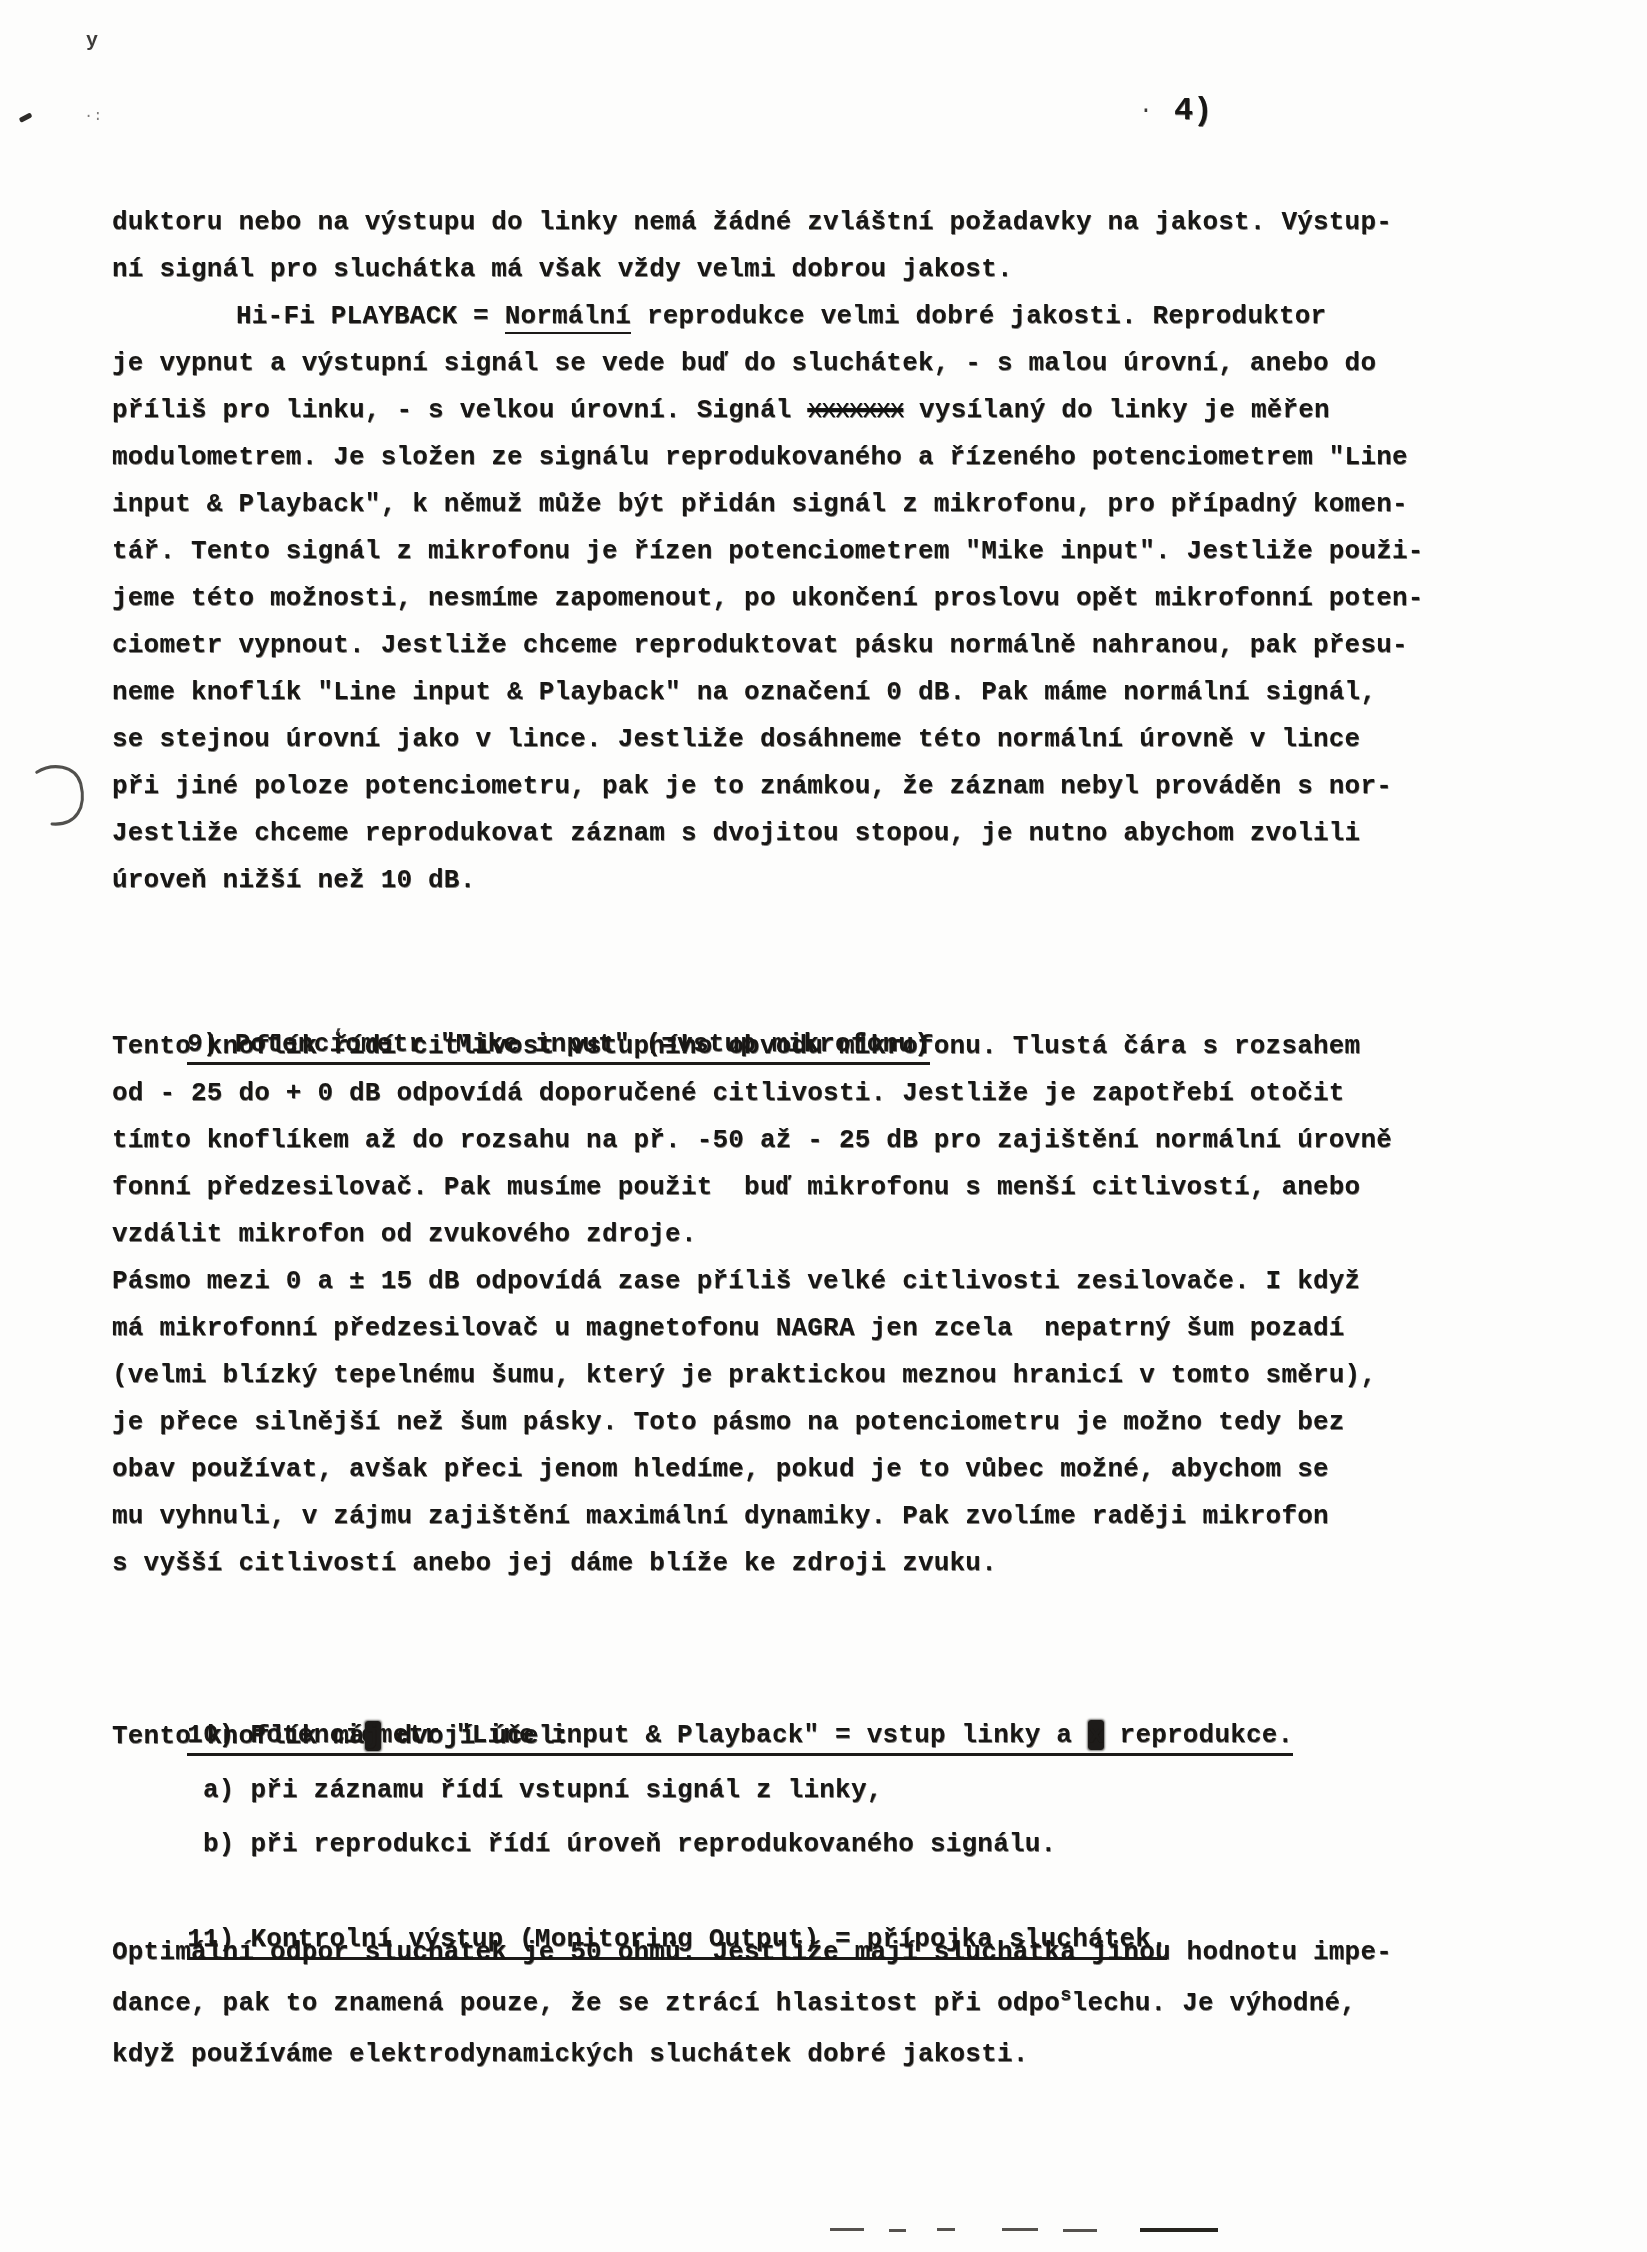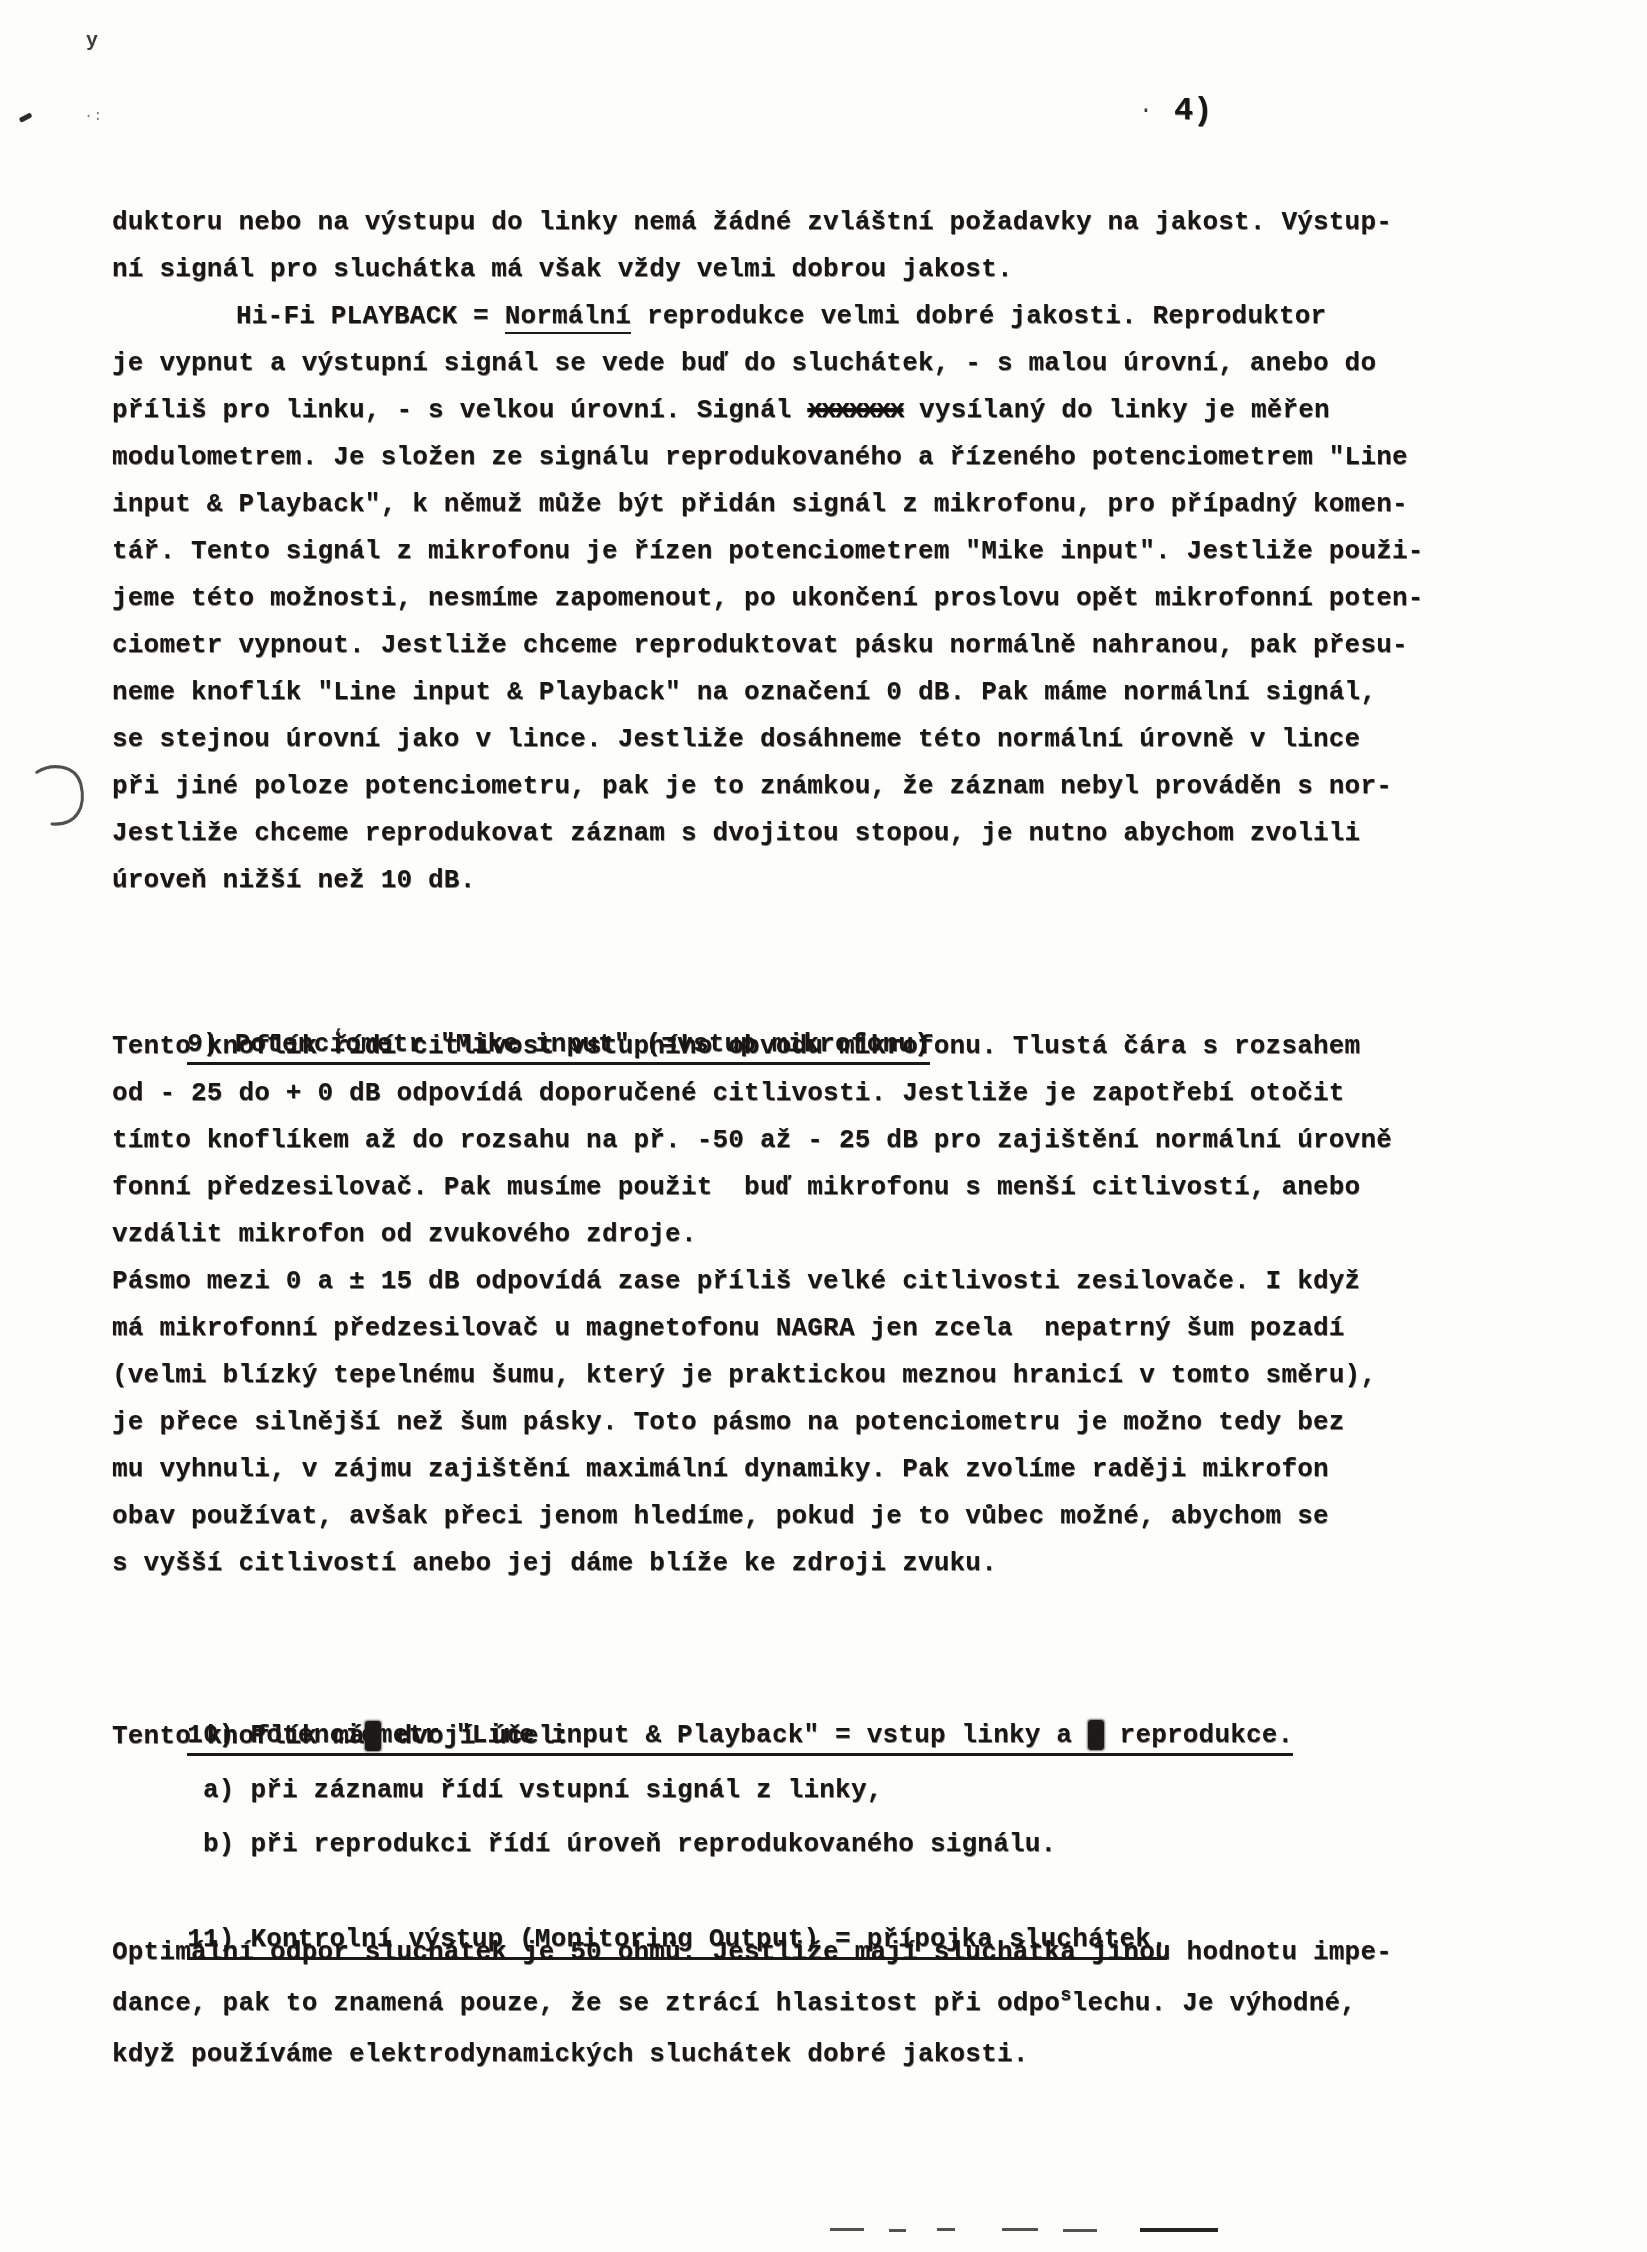--- a/index.html
+++ b/index.html
@@ -25,21 +25,21 @@
   .b3 .tline { line-height:54px; height:54px; }
   .b4 .tline { line-height:51px; height:51px; }
   .indent-p { padding-left:124px; }
   .indent-ab { padding-left:91px; }
   .heading { position:absolute; left:124px; line-height:50px; height:50px; }
   .hu { border-bottom:3.8px solid #1c1a18; padding-bottom:2.9px; }
   .u  { border-bottom:2.9px solid #1c1a18; padding-bottom:1px; }
   .xout {
     text-decoration:line-through;
     text-decoration-thickness:3.8px;
-    font-weight:700;
+    font-weight:400;
     letter-spacing:-1.9px;
     color:#121110;
     margin-top:36px;
   }
   .blot {
     background:#1d1b19;
     color:#1d1b19;
     border-radius:2.9px;
     box-shadow:0 0 1.9px 1px rgba(29,27,25,0.6);
   }
@@ -105,22 +105,22 @@
   <div class="block b2" style="top:1023px;">
     <div class="tline">Tento knoflík řídí citlivost vstupního obvodu mikrofonu. Tlustá čára s rozsahem</div>
     <div class="tline">od - 25 do + 0 dB odpovídá doporučené citlivosti. Jestliže je zapotřebí otočit</div>
     <div class="tline">tímto knoflíkem až do rozsahu na př. -50 až - 25 dB pro zajištění normální úrovně</div>
     <div class="tline">fonní předzesilovač. Pak musíme použit  buď mikrofonu s menší citlivostí, anebo</div>
     <div class="tline">vzdálit mikrofon od zvukového zdroje.</div>
     <div class="tline">Pásmo mezi 0 a ± 15 dB odpovídá zase příliš velké citlivosti zesilovače. I když</div>
     <div class="tline">má mikrofonní předzesilovač u magnetofonu NAGRA jen zcela  nepatrný šum pozadí</div>
     <div class="tline">(velmi blízký tepelnému šumu, který je praktickou meznou hranicí v tomto směru),</div>
     <div class="tline">je přece silnější než šum pásky. Toto pásmo na potenciometru je možno tedy bez</div>
+    <div class="tline">obav používat, avšak přeci jenom hledíme, pokud je to vůbec možné, abychom se</div>
     <div class="tline">mu vyhnuli, v zájmu zajištění maximální dynamiky. Pak zvolíme raději mikrofon</div>
-    <div class="tline">obav používat, avšak přeci jenom hledíme, pokud je to vůbec možné, abychom se</div>
     <div class="tline">s vyšší citlivostí anebo jej dáme blíže ke zdroji zvuku.</div>
   </div>
 
   <div class="heading tline" style="top:1660px;">
     <span class="hu"><span>10) Potenciometr "Line input &amp; Playback" = vstup linky a </span><span class="blot">x</span><span> reprodukce.</span></span>
   </div>
 
   <div class="block b3" style="top:1709px;">
     <div class="tline"><span>Tento knoflík má</span><span class="blot">j</span><span> dvojí účel:</span></div>
     <div class="tline indent-ab">a) při záznamu řídí vstupní signál z linky,</div>

